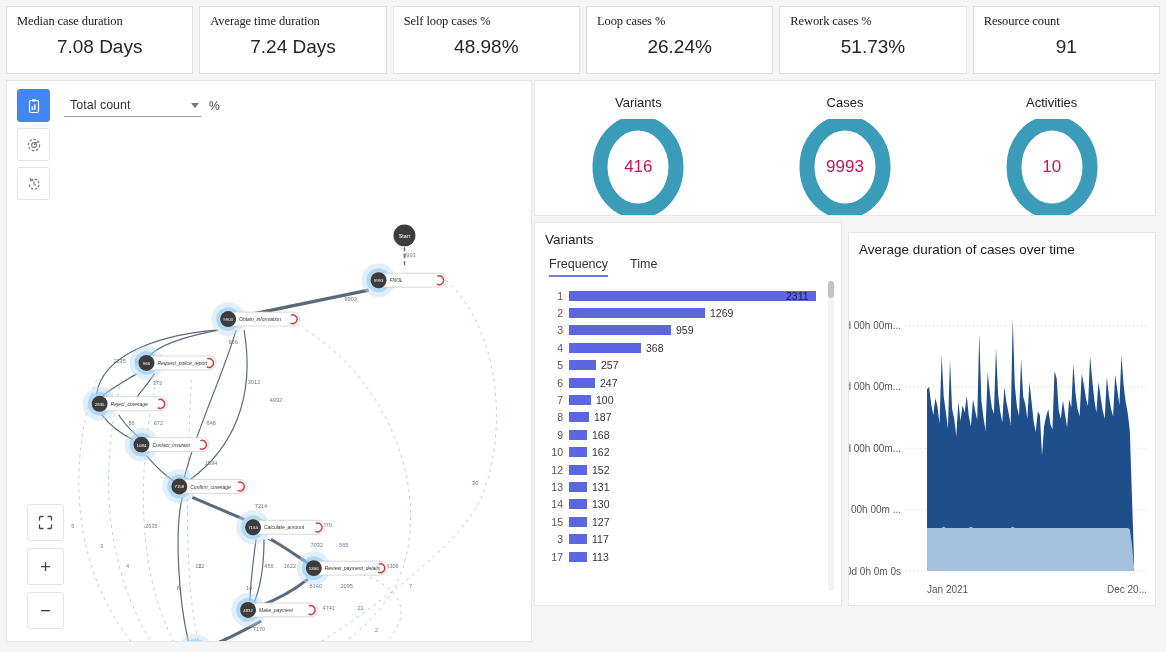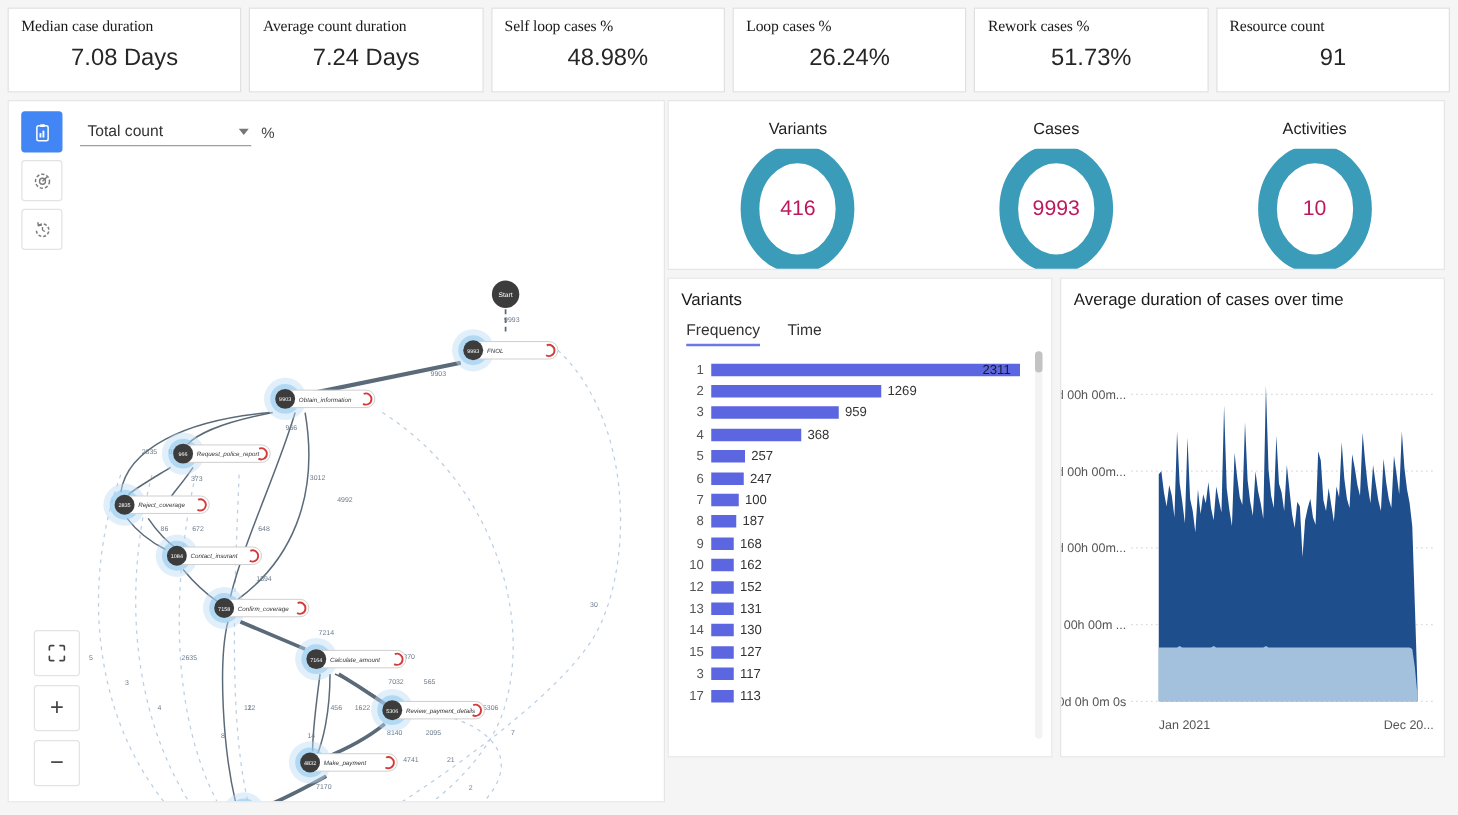--- a/index.html
+++ b/index.html
@@ -64,21 +64,21 @@
   .donut-wrap { position: relative; width: 96px; height: 96px; }
   .donut-wrap svg { display: block; }
   .donut-val {
     position: absolute; inset: 0; display: flex; align-items: center;
     justify-content: center; font-size: 17px; color: #be185d;
   }
 
   
   .bottom-row { display: flex; gap: 6px; height: 384px; }
   .variants-panel { width: 308px; position: relative; overflow: hidden; }
-  .time-panel { width: 308px; position: relative; overflow: hidden; }
+  .time-panel { width: 308px; position: relative; overflow: hidden; margin-top: 10px; }
 
   .panel-title { font-size: 13.5px; color: #1a1a1a; padding: 9px 0 0 10px; font-weight: 400; }
   .vtabs { display: flex; gap: 22px; padding: 10px 0 0 14px; }
   .vtab { font-size: 12.5px; color: #333; padding-bottom: 4px; cursor: pointer; text-align: center; }
   .vtab.active { border-bottom: 2px solid #6b78e8; }
 
   .vlist { margin-top: 10px; padding-left: 6px; position: relative; height: 320px; }
   .vrow { display: flex; align-items: center; height: 17.4px; }
   .vrank { width: 22px; text-align: right; font-size: 10.5px; color: #555; margin-right: 6px; }
   .vbar { height: 10px; background: #5b66e0; }
@@ -95,21 +95,21 @@
 <body>
 
 <div class="page">
 
   <div class="kpi-row" id="kpi-row">
       <div class="kpi-card">
         <div class="kpi-title">Median case duration</div>
         <div class="kpi-value">7.08 Days</div>
       </div>
       <div class="kpi-card">
-        <div class="kpi-title">Average count duration</div>
+        <div class="kpi-title">Average time duration</div>
         <div class="kpi-value">7.24 Days</div>
       </div>
       <div class="kpi-card">
         <div class="kpi-title">Self loop cases %</div>
         <div class="kpi-value">48.98%</div>
       </div>
       <div class="kpi-card">
         <div class="kpi-title">Loop cases %</div>
         <div class="kpi-value">26.24%</div>
       </div>

